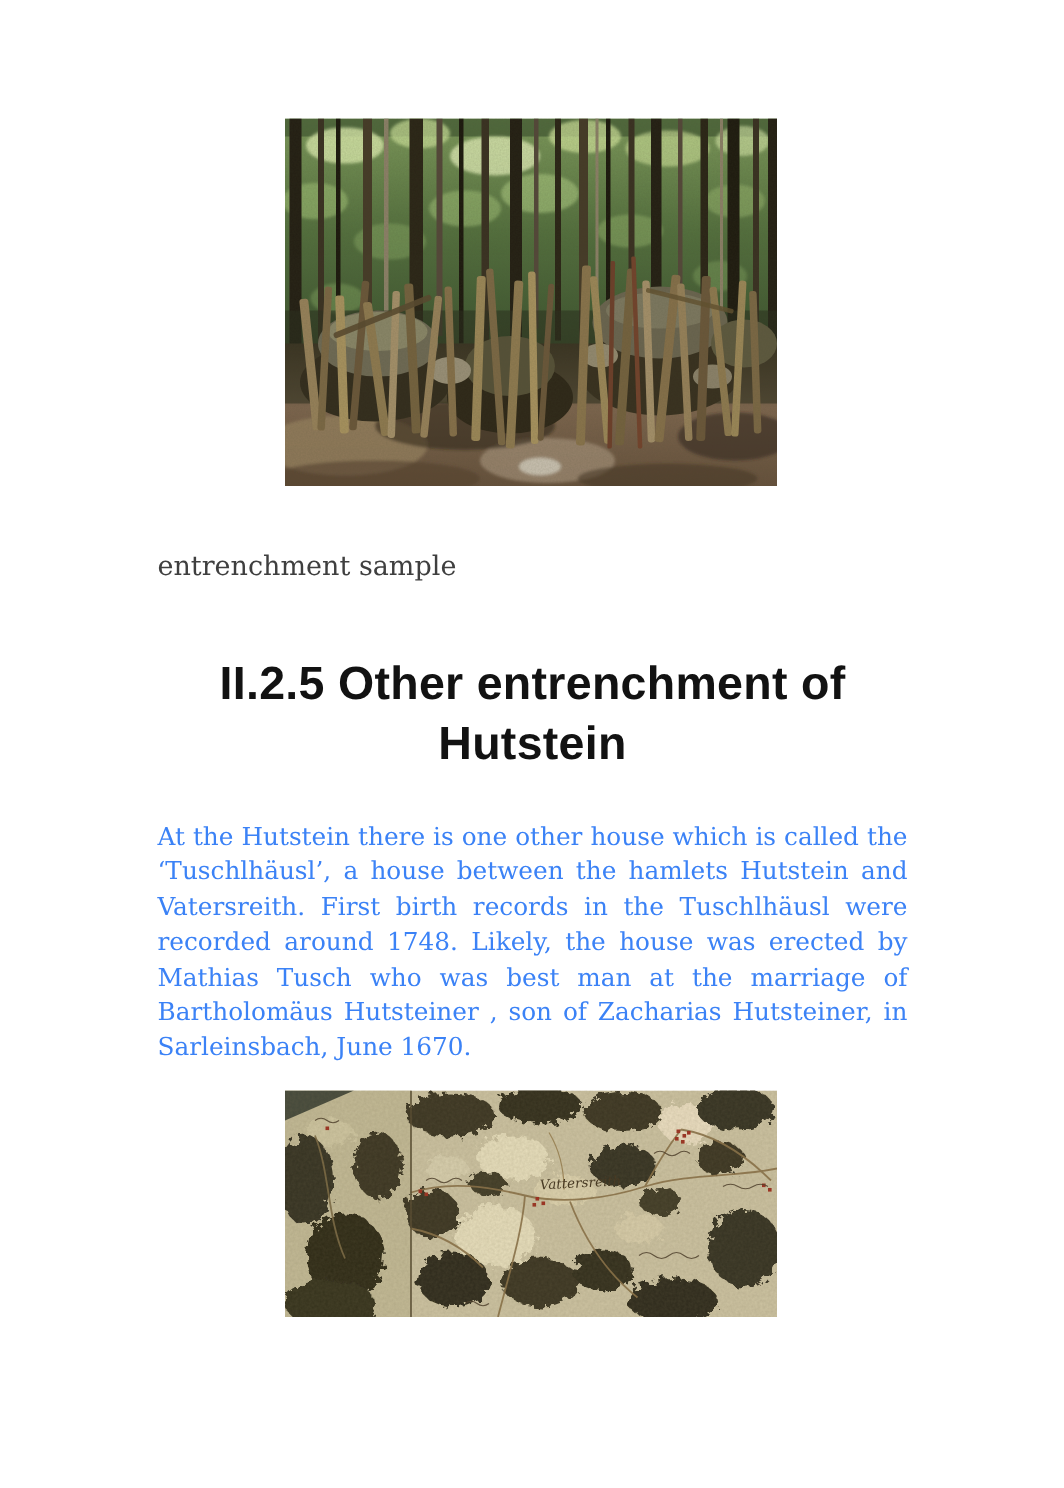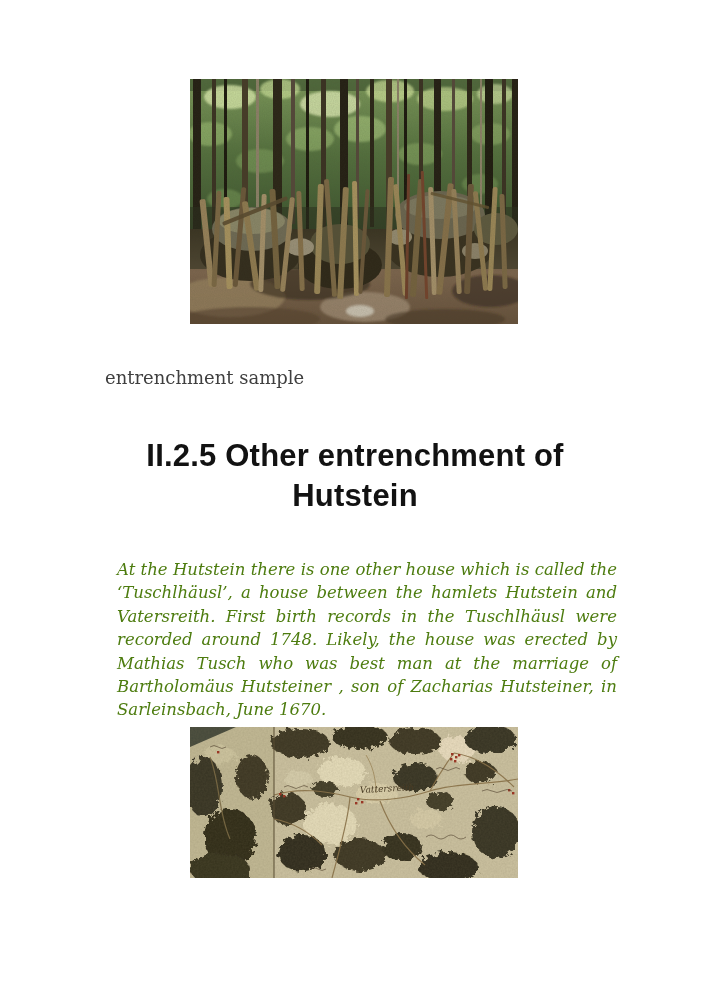--- a/index.html
+++ b/index.html
@@ -29,25 +29,24 @@
     margin:0;
     font-family:"Liberation Sans", sans-serif;
     font-weight:bold;
     font-size:31px;line-height:40px;
     text-align:center;
     color:#121212;
     letter-spacing:0.2px;
   }
   .body-text{
     position:absolute;left:105px;top:546px;width:500px;
-    margin:12px;
+    margin:0;
     font-size:16.5px;line-height:23.4px;
     text-align:justify;
-    color:#4d7c0f;
-    font-style:italic;
+    color:#3b82f6;
   }
   .page-number{
     position:absolute;left:0;top:940px;width:709px;
     text-align:center;
     font-size:13px;color:#3b82f6;
   }
 </style>
 </head>
 <body>
 

